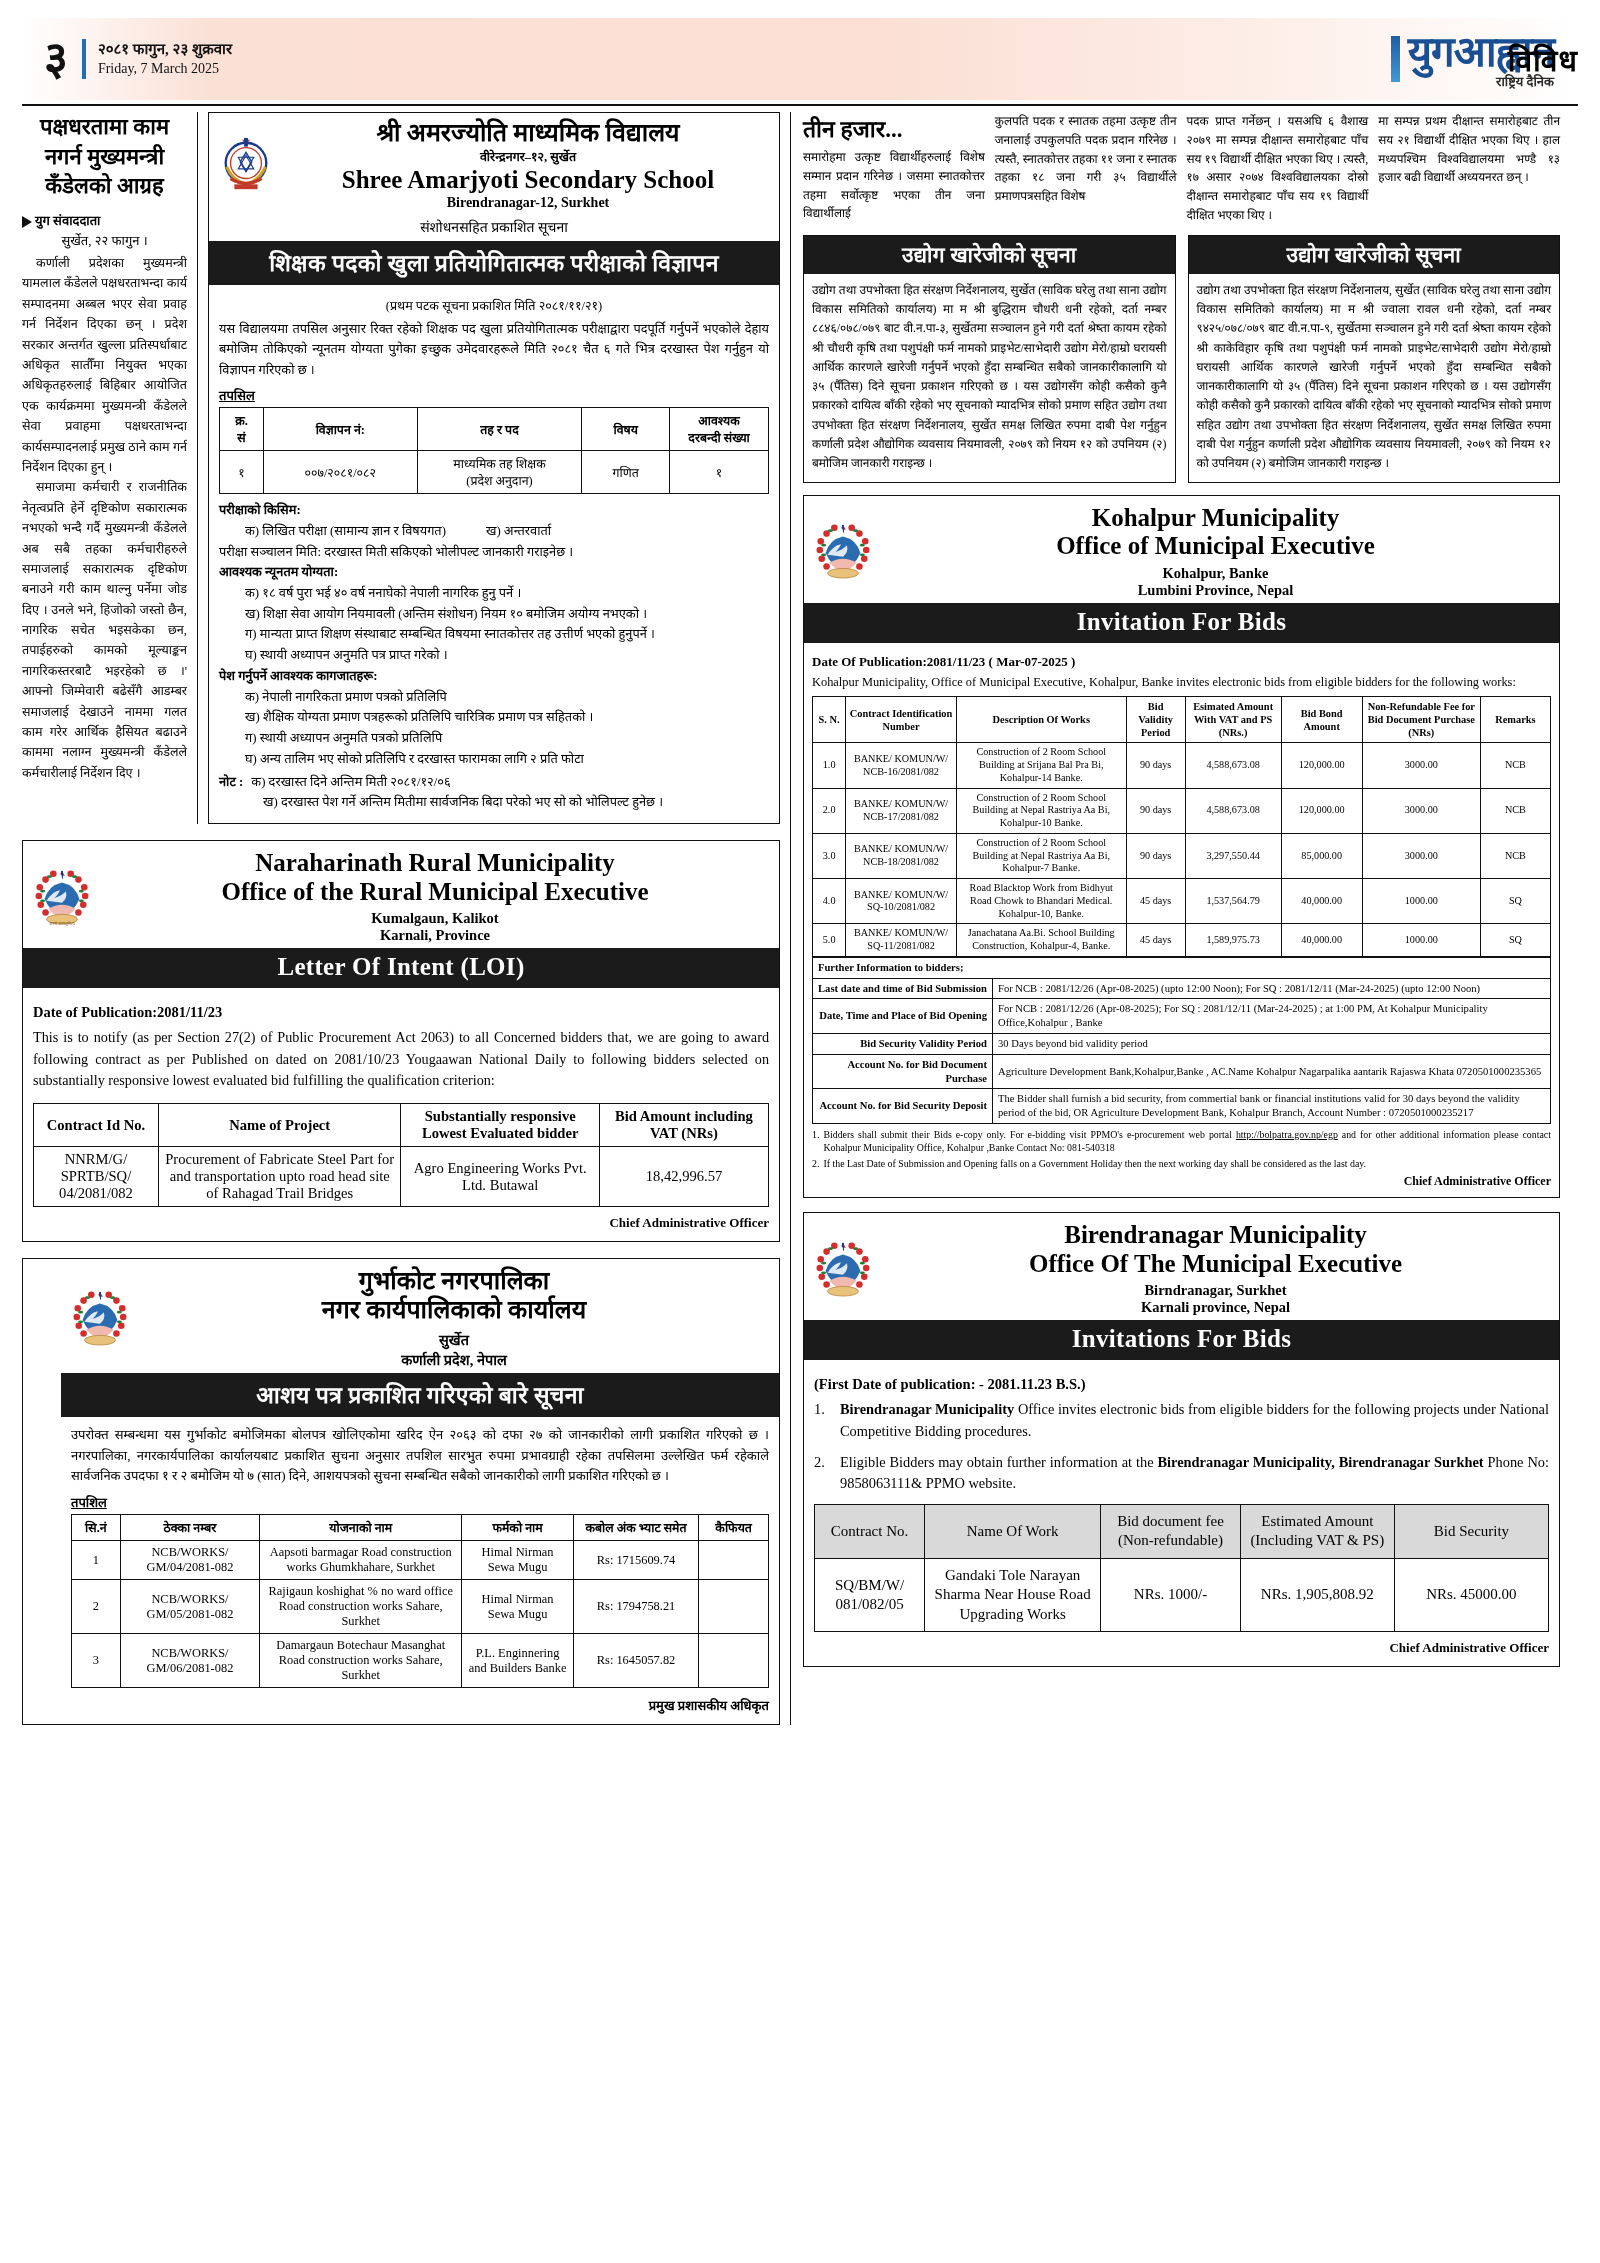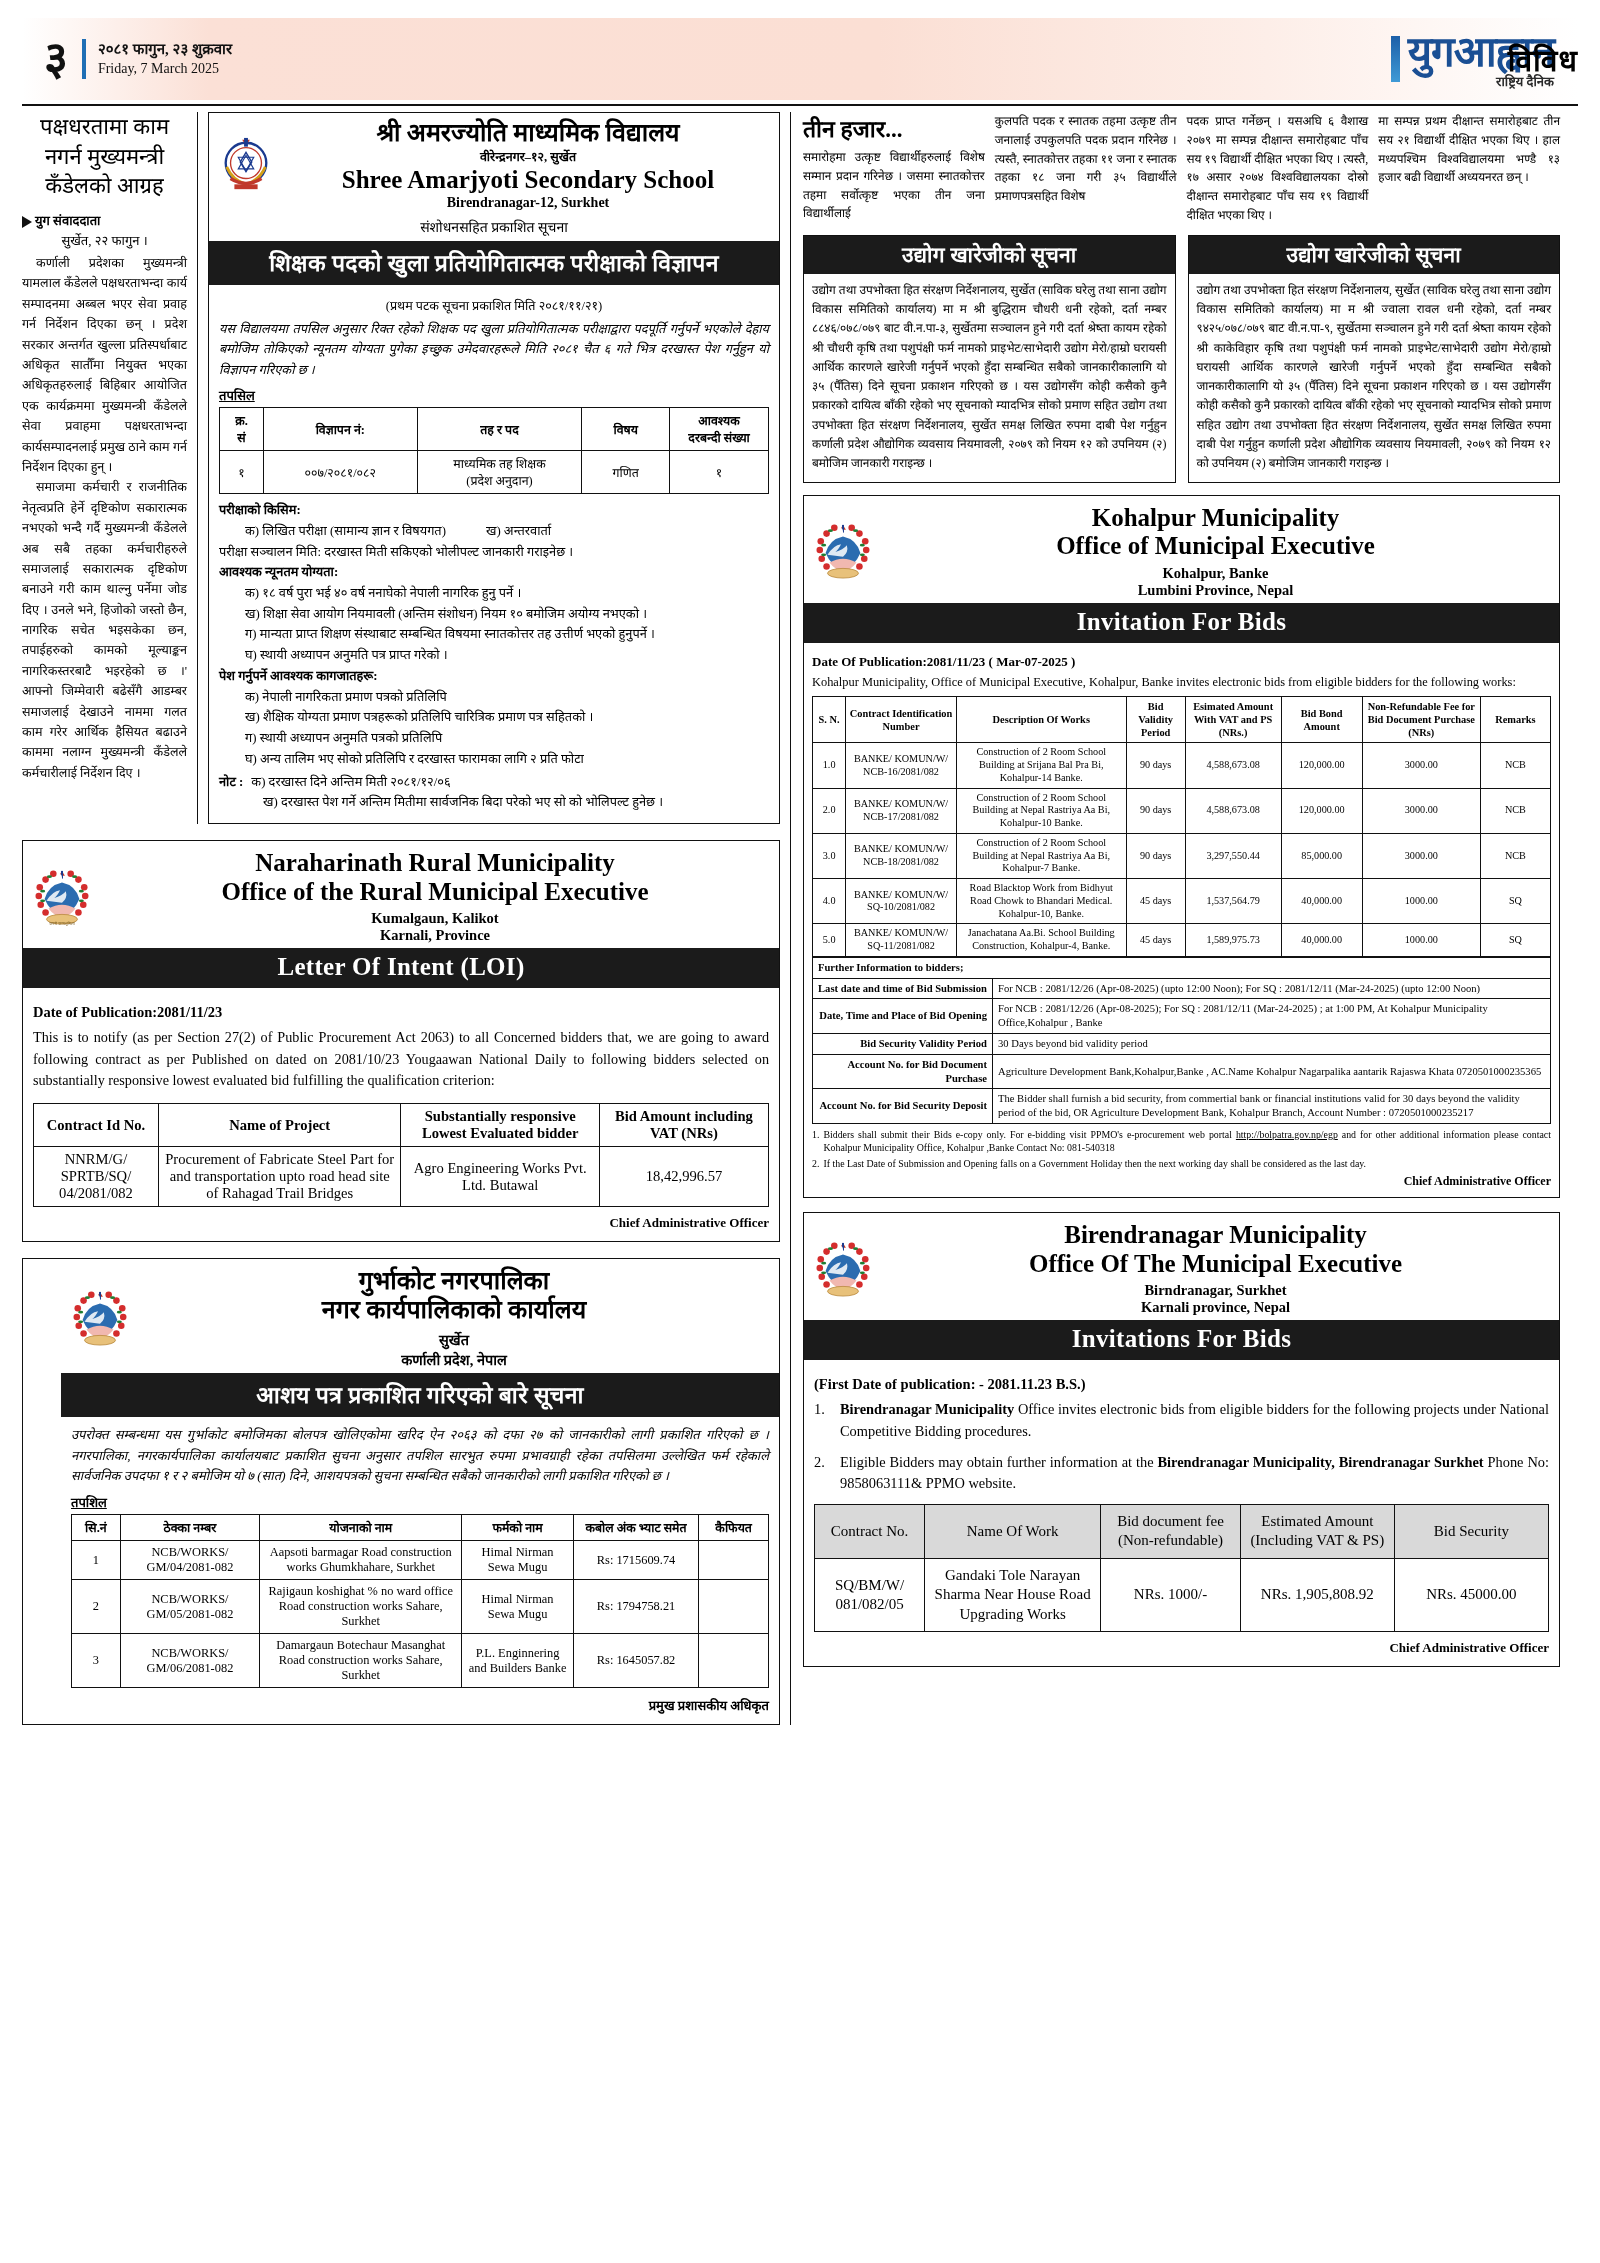--- a/index.html
+++ b/index.html
@@ -39,21 +39,21 @@
   .logo-sub { font-size:13px; color:#2a2a2a; font-weight:bold; margin-top:2px; }
 
   .rule-top { border-top:2px solid #111; margin-top:4px; }
 
   
   .content { display:flex; gap:0; margin-top:6px; }
   .col-left { width:768px; padding-right:10px; }
   .col-right { width:770px; padding-left:12px; border-left:1.5px solid #111; }
 
   
-  .art-head { font-size:22px; font-weight:normal; line-height:1.35; text-align:center; }
+  .art-head { font-size:22px; font-weight:bold; line-height:1.35; text-align:center; }
   .byline { font-size:13px; font-weight:bold; margin-top:10px; }
   .byline .tri { display:inline-block; width:0;height:0;border-left:10px solid #111;border-top:6px solid transparent;border-bottom:6px solid transparent; margin-right:3px; vertical-align:middle;}
   .dateline { font-size:13px; font-weight:normal; text-align:center; margin:2px 0 4px; }
   .body-np { font-size:12.6px; line-height:1.62; text-align:justify; }
   .body-np p { margin:0; text-indent:14px; }
 
   .twocol-left { display:flex; }
   .lead-col { width:176px; padding-right:10px; border-right:1.3px solid #111; }
 
   
@@ -91,21 +91,21 @@
   }
   table.tbl th { font-weight:bold; }
 
   
   .school-head { display:flex; align-items:center; gap:10px; padding:6px 8px 0; }
   .school-t-np { font-size:25px; font-weight:bold; line-height:1.15; }
   .school-sub-np { font-size:12.5px; font-weight:bold; }
   .school-t-en { font-size:25px; font-weight:bold; line-height:1.2; }
   .school-sub-en { font-size:14px; font-weight:bold; }
   .school-note { text-align:center; font-size:14px; margin:6px 0 5px; }
-  .school-body { font-size:12.8px; line-height:1.6; text-align:justify;font-style:italic; }
+  .school-body { font-size:12.8px; line-height:1.6; text-align:justify; }
   .sm-tbl th, .sm-tbl td { font-size:12.4px; padding:3px 4px; }
   .tapasil { font-size:13px; font-weight:bold; text-decoration:underline; margin:6px 0 3px; }
   .lst { font-size:12.8px; line-height:1.62; }
   .ind1 { padding-left:26px; }
   .ind2 { padding-left:44px; }
 
   
   .r-art { display:flex; gap:10px; }
   .r-art .c { flex:1; }
   .r-head { font-size:23px; font-weight:bold; margin-bottom:4px; }

